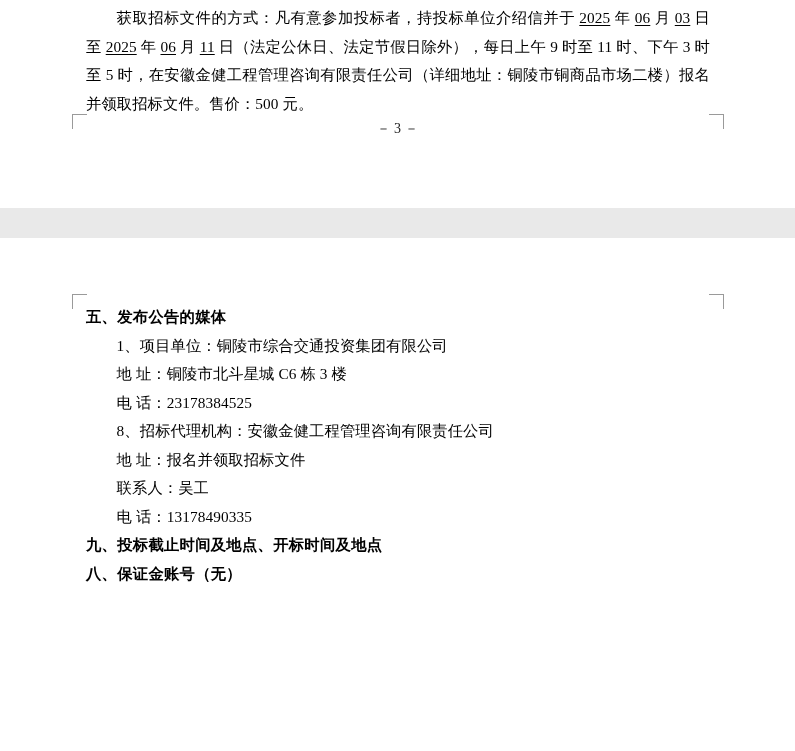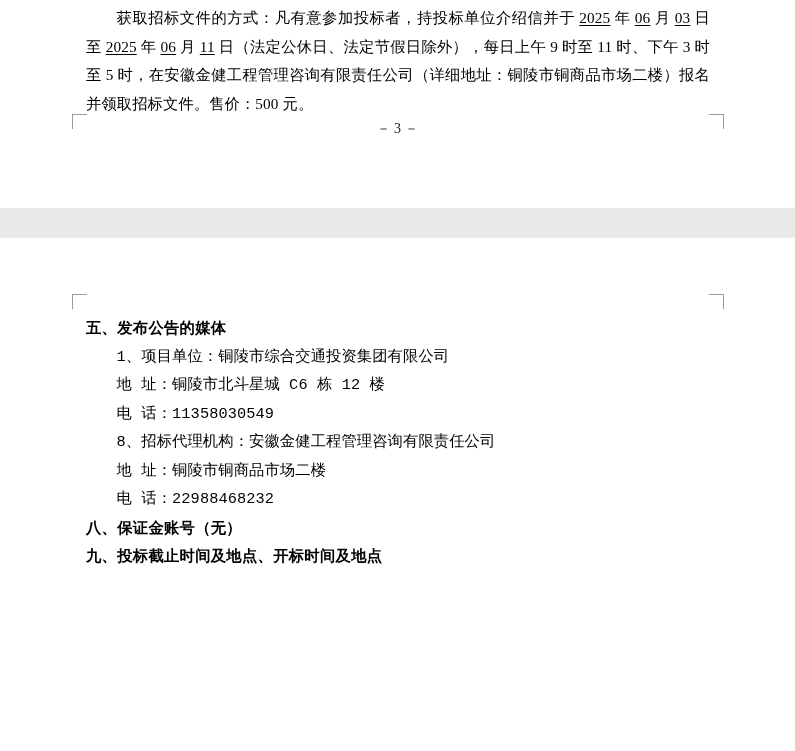--- a/index.html
+++ b/index.html
@@ -99,21 +99,21 @@
     width: 795px;
     text-align: center;
     font-size: 14px;
     color: #222;
     font-family: "Liberation Serif", serif;
   }
   .sub-line {
     margin: 0;
     padding-left: 2em;
   }
-  .contact-block { margin: 0; font-family: Liberation Mono, monospace; }
+  .contact-block { margin: 0; }
 </style>
 </head>
 <body>
 
 <div class="doc-viewport">
 
   <div class="page page-top">
     <div class="crop tl" style="left:72px; top:118px;"></div>
     <div class="crop tr" style="left:709px; top:118px;"></div>
 
@@ -124,31 +124,32 @@
     <div class="pagenum">－ 3 －</div>
   </div>
 
   <div class="gap-shadow"></div>
   <div class="gap"></div>
 
   <div class="page page-bottom">
     <div class="crop tl" style="left:72px; top:56px;"></div>
     <div class="crop tr" style="left:709px; top:56px;"></div>
 
-    <div class="body-text" style="top:76px;">
+    <div class="body-text" style="top:65px;">
 
       <p class="heading">五、发布公告的媒体</p>
 
       <div class="contact-block">
         <p class="p sub-line">1、项目单位：铜陵市综合交通投资集团有限公司</p>
-        <p class="p sub-line">地   址：铜陵市北斗星城 C6 栋 12 楼</p>
-        <p class="p sub-line">电   话：11358030549</p>
+        <p class="p sub-line">地   址：铜陵市北斗星城 C6 栋 3 楼</p>
+        <p class="p sub-line">电   话：23178384525</p>
         <p class="p sub-line">8、招标代理机构：安徽金健工程管理咨询有限责任公司</p>
-        <p class="p sub-line">地   址：铜陵市铜商品市场二楼</p>
-        <p class="p sub-line">电   话：22988468232</p>
+        <p class="p sub-line">地   址：报名并领取招标文件</p>
+        <p class="p sub-line">联系人：吴工</p>
+        <p class="p sub-line">电   话：13178490335</p>
       </div>
 
+      <p class="heading">九、投标截止时间及地点、开标时间及地点</p>
       <p class="heading">八、保证金账号（无）</p>
-      <p class="heading">九、投标截止时间及地点、开标时间及地点</p>
     </div>
   </div>
 
 </div>
 
 </body></html>

